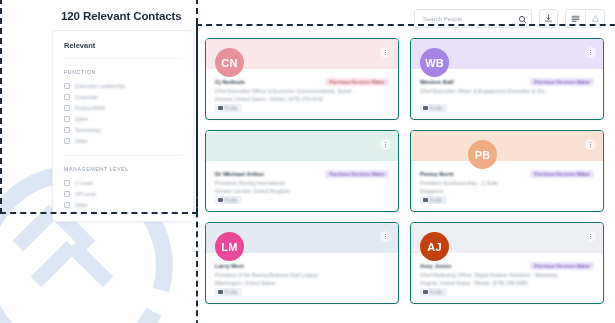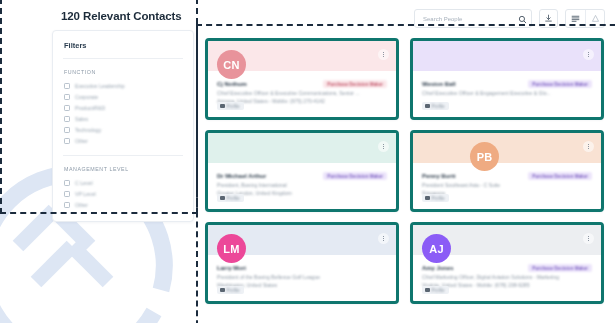--- a/index.html
+++ b/index.html
@@ -100,21 +100,21 @@
     position: absolute; left: 205px; top: 38px;
     width: 420px;
     display: grid;
     grid-template-columns: 194px 194px;
     gap: 10px 11px;
   }
   .card {
     position: relative;
     height: 82px;
     background: #ffffff;
-    border: 3px solid #0f766e;
+    border: 1px solid #0f766e;
     border-radius: 4px;
     overflow: hidden;
     box-shadow: 0 1px 2px rgba(20,40,70,0.04);
   }
   .card-band { height: 30px; width: 100%; }
   .avatar {
     position: absolute; left: 9px; top: 9px;
     width: 29px; height: 29px; border-radius: 50%;
     display: flex; align-items: center; justify-content: center;
     font-size: 11px; font-weight: bold; color: #ffffff;
@@ -181,21 +181,21 @@
       <path d="M 78 132 L 114 96"></path>
       <path d="M 114 96 L 150 132"></path>
     </g>
   </svg>
 
   <div class="left-col">
     <div class="page-title">120 Relevant Contacts</div>
   </div>
 
   <div class="filters-panel">
-    <div class="filters-title">Filters</div>
+    <div class="filters-title">Relevant</div>
     <div class="filters-divider"></div>
     <div id="filter-groups">
         <div class="group-label">FUNCTION</div>
         <div class="opt-list">
           <div class="opt">
             <span class="cb"></span>
             <span class="opt-label">Executive Leadership</span>
           </div>
           <div class="opt">
             <span class="cb"></span>
@@ -288,20 +288,21 @@
           <div class="c-line">Arizona, United States - Mobile: (675) 270-4142</div>
           <div class="c-badge" style="background: rgb(251, 231, 234); color: rgb(194, 87, 106);">Purchase Decision Maker</div>
         </div>
         <div class="c-profile">
           <span class="pf-ico"></span>
           <span class="pf-txt">Profile</span>
         </div>
       </div>
       <div class="card">
         <div class="card-band" style="background: rgb(233, 225, 250);"></div>
+        <div class="avatar" style="background: rgb(167, 131, 232);">WB</div>
         <div class="kebab">
           <i></i>
           <i></i>
           <i></i>
         </div>
         <div class="card-body">
           <div class="c-name">Weston Ball</div>
           <div class="c-line">Chief Executive Officer &amp; Engagement Executive &amp; Glo...</div>
           <div class="c-badge" style="background: rgb(236, 228, 251); color: rgb(123, 95, 192);">Purchase Decision Maker</div>
         </div>
@@ -360,21 +361,21 @@
           <div class="c-line">President of the Boeing Bellevue Golf League</div>
           <div class="c-line">Washington, United States</div>
         </div>
         <div class="c-profile">
           <span class="pf-ico"></span>
           <span class="pf-txt">Profile</span>
         </div>
       </div>
       <div class="card">
         <div class="card-band" style="background: rgb(236, 238, 241);"></div>
-        <div class="avatar" style="background: #8b5cf6;">AJ</div>
+        <div class="avatar" style="background: #c2410c;">AJ</div>
         <div class="kebab">
           <i></i>
           <i></i>
           <i></i>
         </div>
         <div class="card-body">
           <div class="c-name">Amy Jones</div>
           <div class="c-line">Chief Marketing Officer, Digital Aviation Solutions - Marketing</div>
           <div class="c-line">Virginia, United States - Mobile: (678) 238-9285</div>
           <div class="c-badge" style="background: rgb(236, 228, 251); color: rgb(123, 95, 192);">Purchase Decision Maker</div>

